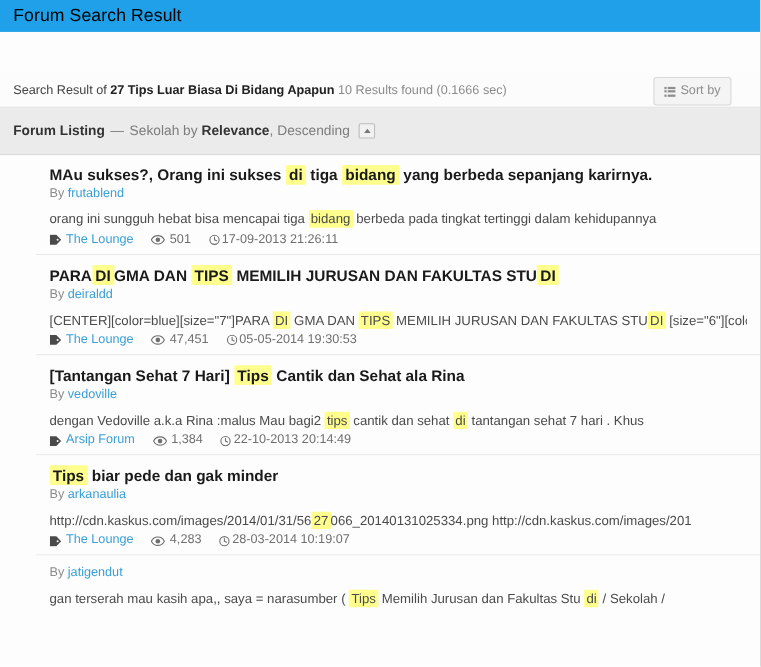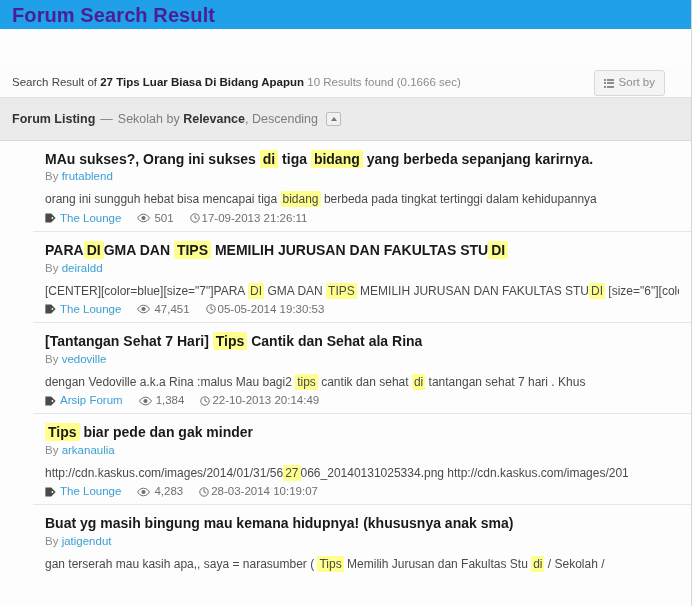--- a/index.html
+++ b/index.html
@@ -28,23 +28,23 @@
   
   .titlebar {
     height: 29px;
     background: #1fa0e8;
     display: flex;
     align-items: center;
     padding: 0 0 0 12px;
     box-sizing: border-box;
   }
   .titlebar-text {
-    color: #4c1d95;
-    font-size: 20px;
-    font-weight: bold;
+    color: #000000;
+    font-size: 16px;
+    font-weight: normal;
     letter-spacing: 0.1px;
     line-height: 1;
   }
 
   
   .summary-bar {
     position: relative;
     background: #fcfcfc;
     border-bottom: 1px solid #e2e2e2;
     height: 32px;
@@ -411,19 +411,18 @@
               <svg width="10" height="10" viewBox="0 0 10 10">
                 <circle cx="5" cy="5" r="4.2" fill="none" stroke="#6f6f6f" stroke-width="1"></circle>
                 <path d="M5 2.6 L5 5 L6.9 5.9" fill="none" stroke="#6f6f6f" stroke-width="1" stroke-linecap="round"></path>
               </svg>
             </span>
             <span class="meta-val">28-03-2014 10:19:07</span>
           </span>
         </div>
       </div>
       <div class="result">
-        <div class="r-title"><span>Buat yg masih bingung mau kemana hidupnya! (khususnya anak sma)</span></div>
         <div class="r-by"><span>By</span> <span class="author">jatigendut</span></div>
         <div class="r-snippet"><span>gan terserah mau kasih apa,, saya = narasumber ( </span><span class="hl">Tips</span><span> Memilih Jurusan dan Fakultas Stu </span><span class="hl">di</span><span> / Sekolah /</span></div>
       </div>
     </div>
 
 </div>
 
 </body></html>

